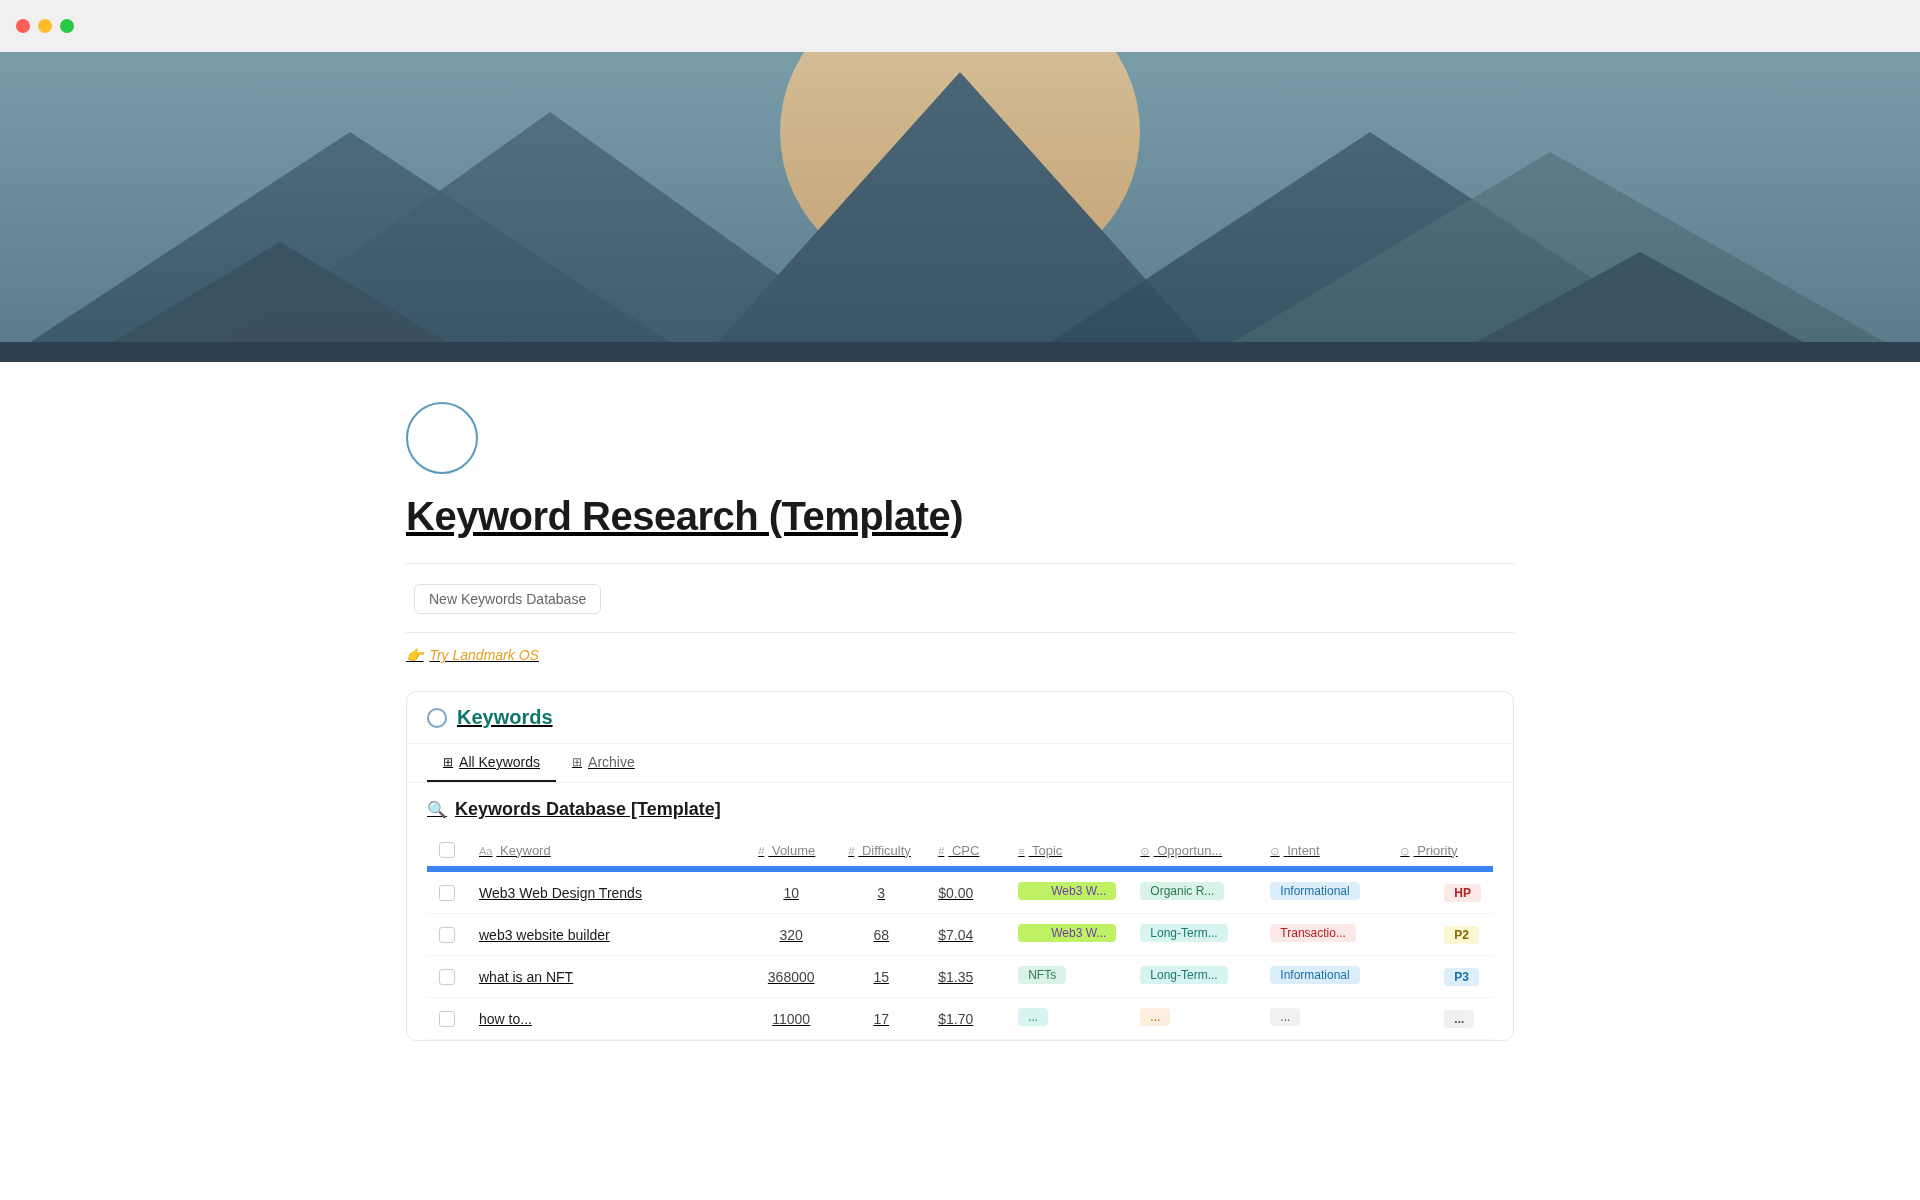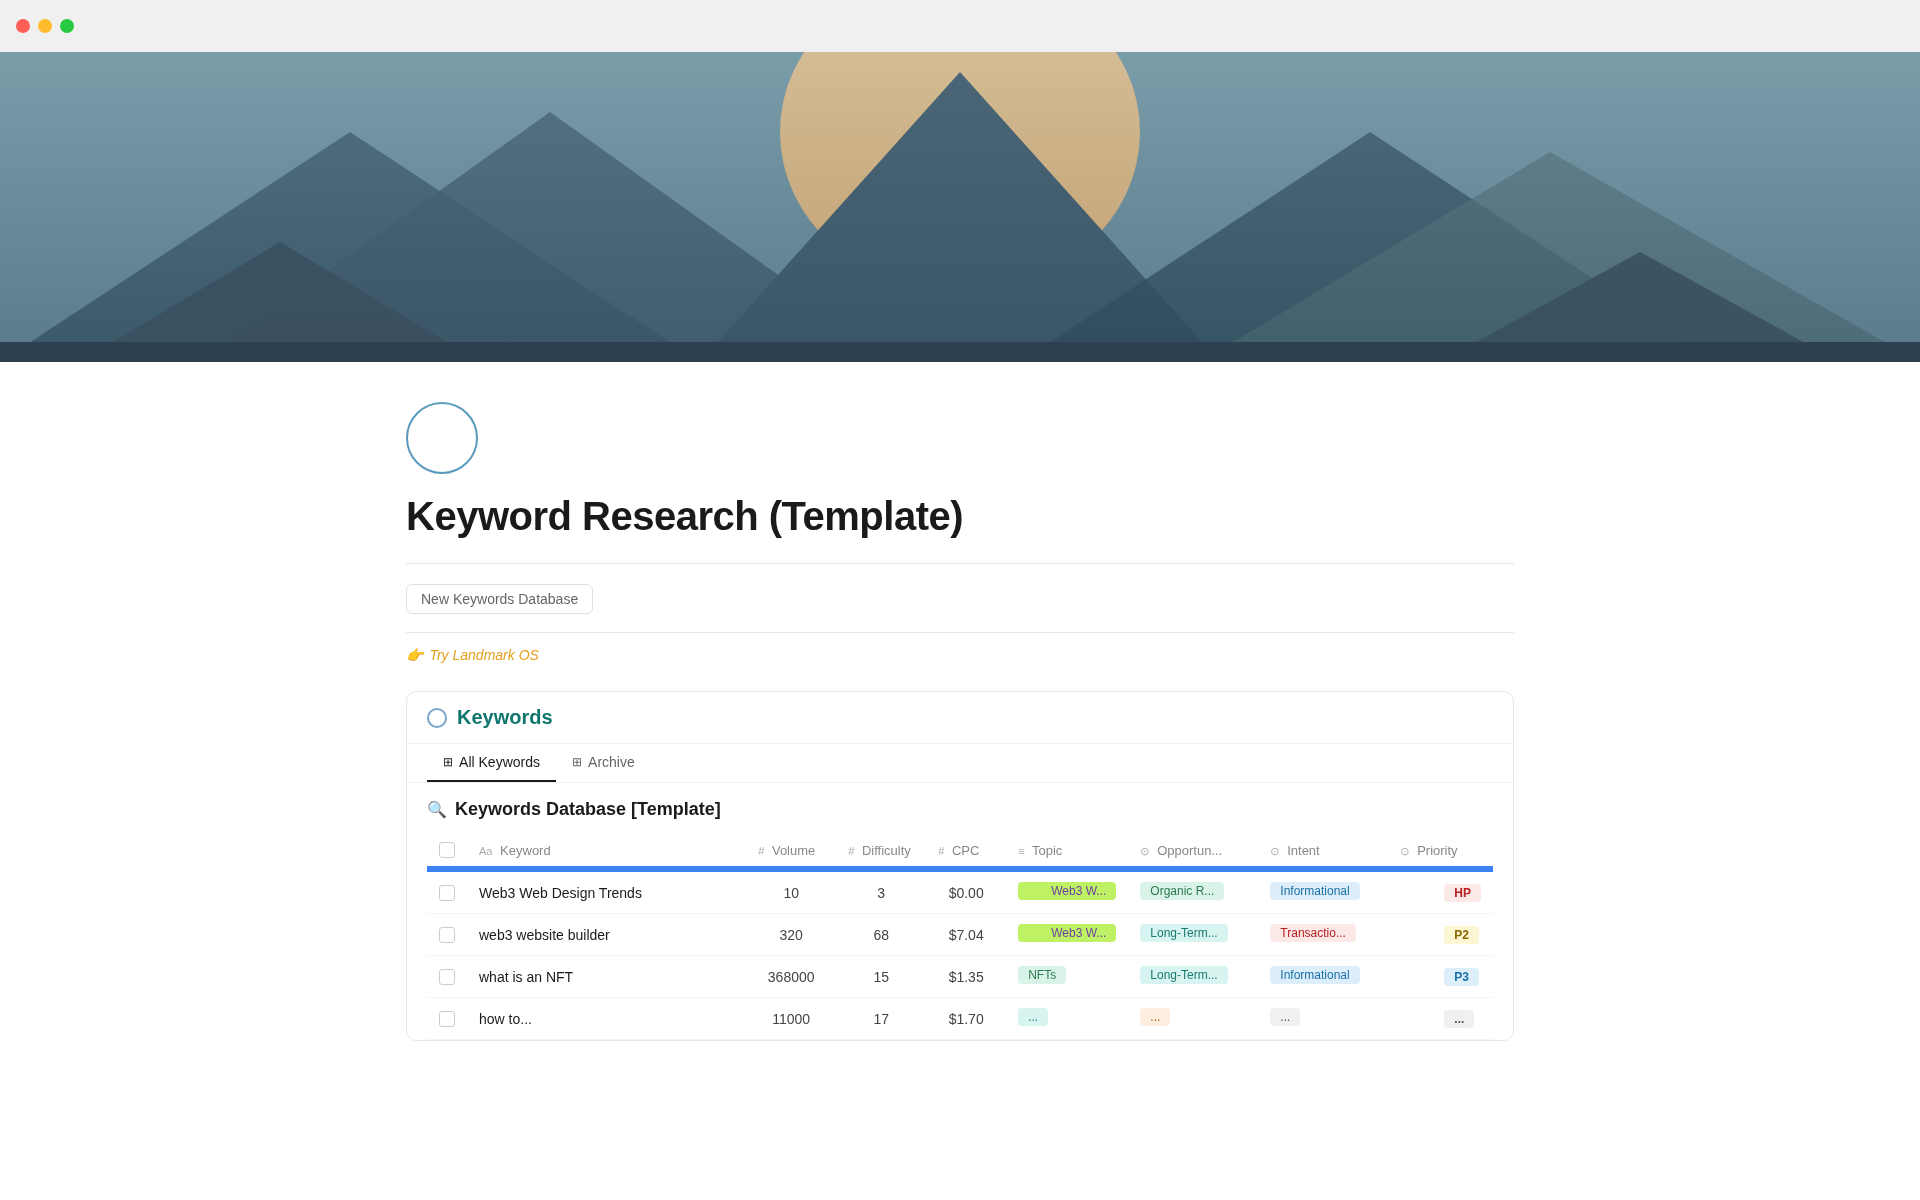--- a/index.html
+++ b/index.html
@@ -36,20 +36,21 @@
       left: 0;
       width: 100%;
       height: 100%;
     }
 
     
     .page-content {
       max-width: 1300px;
       margin: 0 auto;
       padding: 40px 96px 60px 96px;
+      text-decoration: underline;
     }
 
     .page-title {
       font-size: 40px;
       font-weight: 700;
       color: #1a1a1a;
       margin-bottom: 24px;
       letter-spacing: -0.5px;
     }
 
@@ -57,20 +58,21 @@
       display: inline-flex;
       align-items: center;
       padding: 6px 14px;
       border: 1px solid #e0e0e0;
       border-radius: 6px;
       font-size: 14px;
       color: #666;
       cursor: pointer;
       background: #fff;
       margin-bottom: 18px;
+      margin-left: 8px;
     }
 
     .landmark-link {
       font-size: 14px;
       color: #e6a020;
       cursor: pointer;
       margin-bottom: 28px;
       display: flex;
       align-items: center;
       gap: 6px;
@@ -160,21 +162,21 @@
       color: #888;
       white-space: nowrap;
     }
     th .th-icon { margin-right: 4px; font-size: 11px; color: #aaa; }
     td {
       padding: 10px 12px;
       border-bottom: 1px solid #f5f5f5;
       color: #1a1a1a;
     }
     td.num { text-align: center; color: #444; }
-    td.cpc { text-align: center; color: #444; }
+    td.cpc { text-align: left; color: #444; }
 
     .checkbox {
       width: 16px; height: 16px;
       border: 1.5px solid #ccc;
       border-radius: 3px;
       cursor: pointer;
       background: #fff;
     }
 
     

